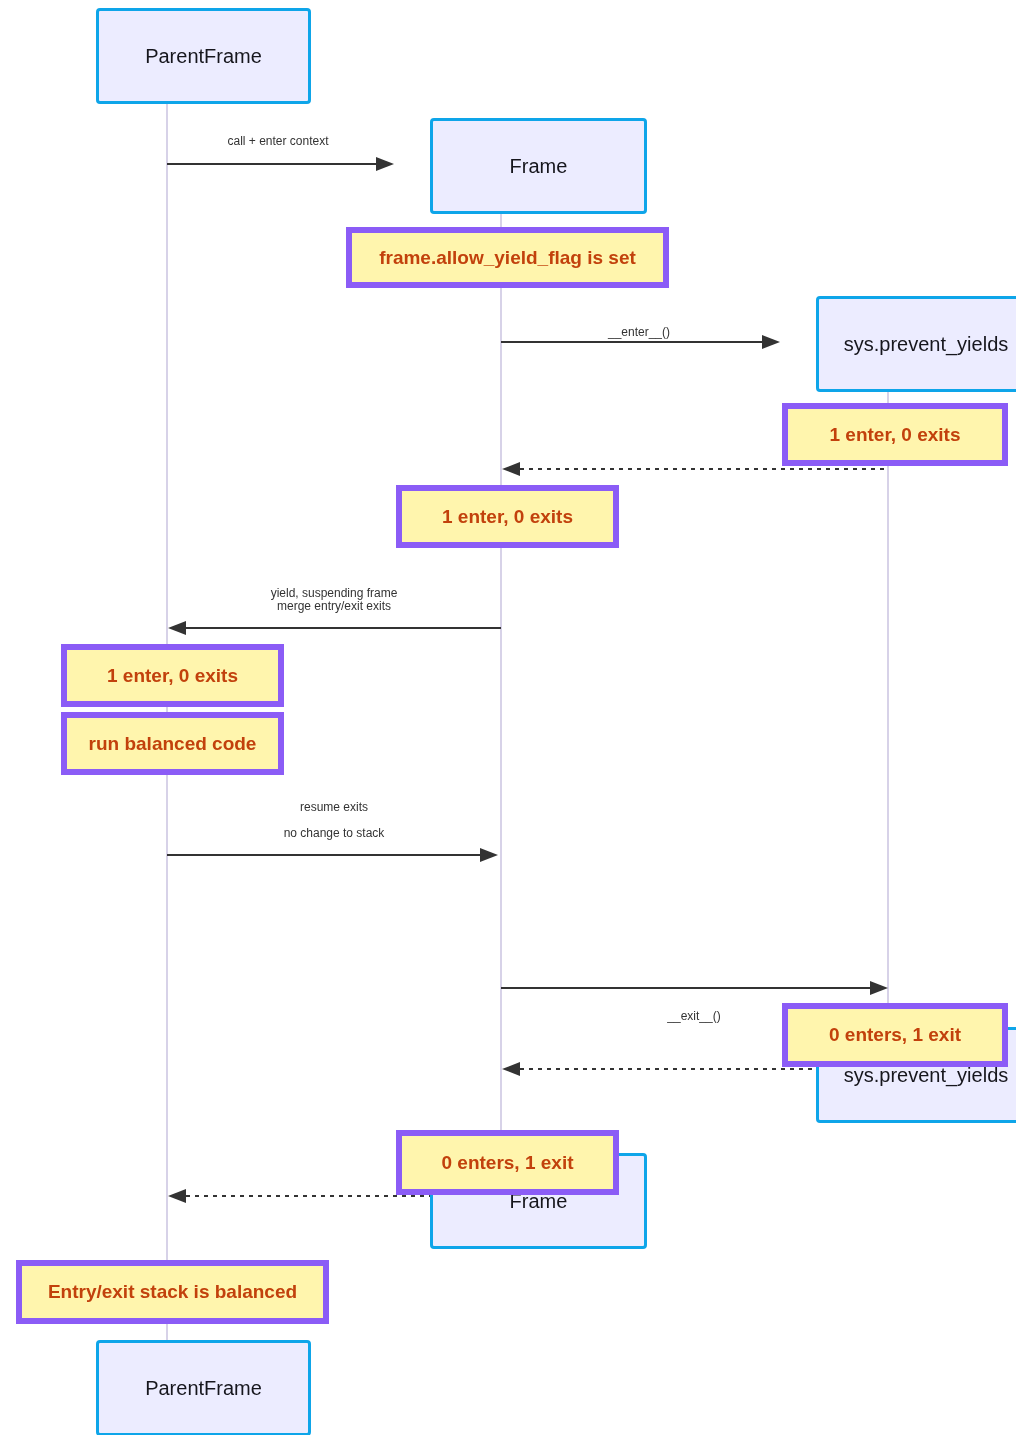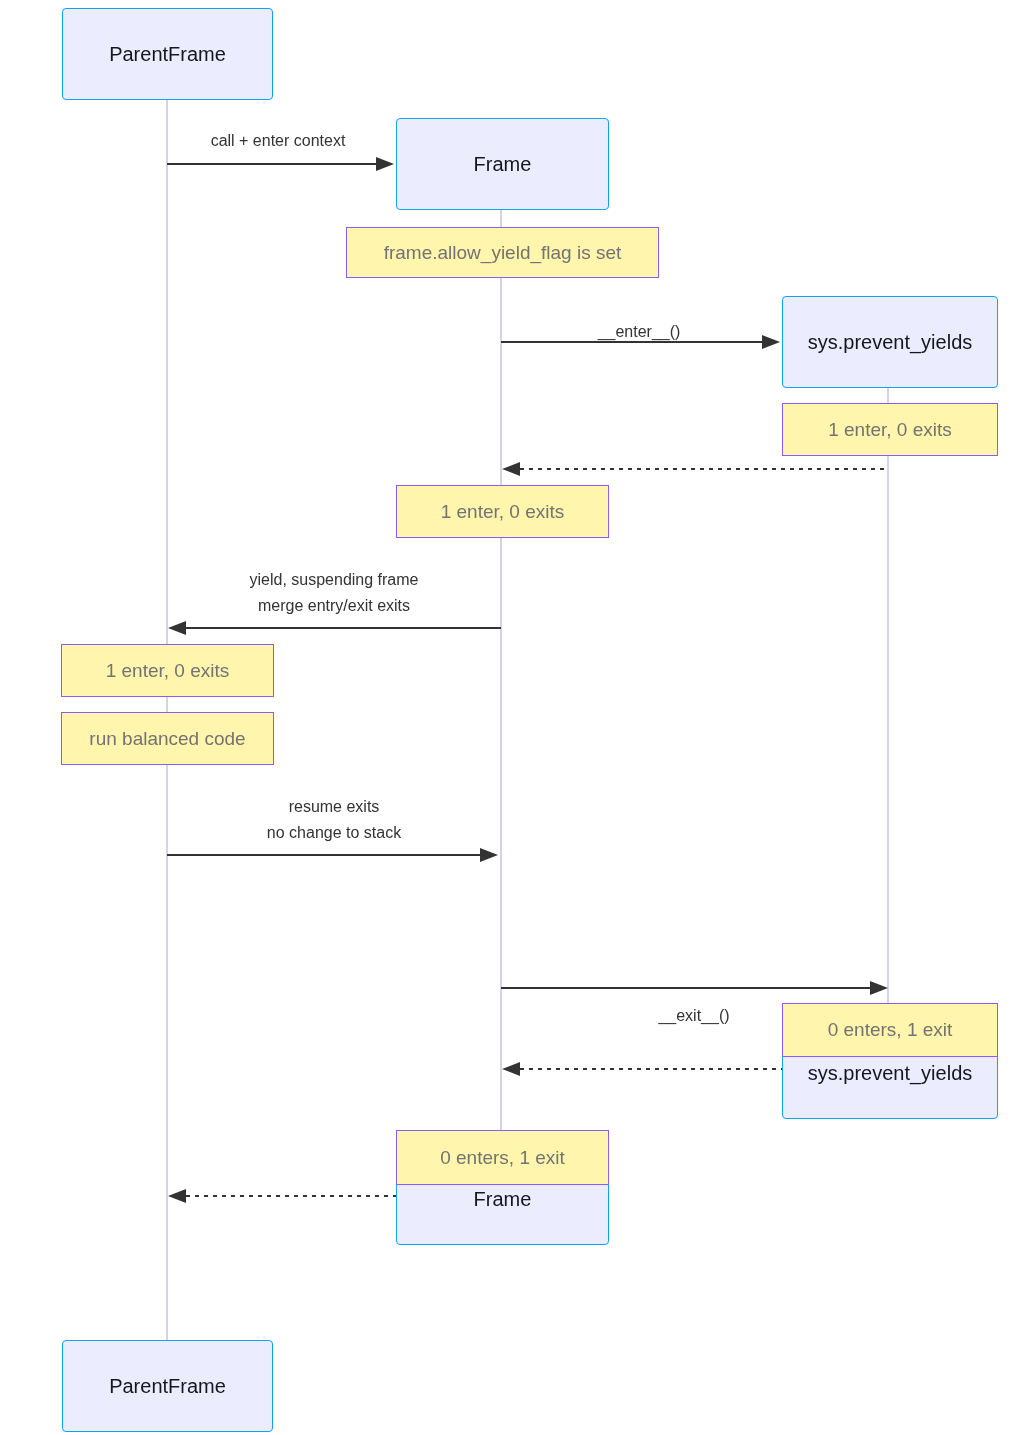--- a/index.html
+++ b/index.html
@@ -9,53 +9,54 @@
     background:#ffffff;
     font-family:"Liberation Sans","DejaVu Sans",sans-serif;
     overflow:hidden;
   }
   .lifeline {
     position:absolute; width:2px; background:#d7d2e8; z-index:1;
   }
   .actor-box {
     position:absolute; z-index:3;
     background:#ECECFF;
-    border:1px solid #0ea5e9;
+    border:3px solid #0ea5e9;
     border-radius:4px;
     display:flex; align-items:center; justify-content:center;
-    font-size:20px; color:#16161d;
+    font-size:20px; color:#16161d;margin-left:34px;
   }
   .note {
     position:absolute; z-index:4;
     background:#fff5ad;
-    border:1px solid #8b5cf6;
+    border:6px solid #8b5cf6;
     display:flex; align-items:center; justify-content:center;
-    font-size:19px; color:#737373;
+    font-size:19px; color:#c2410c;
     white-space:nowrap;
+    font-weight:bold;
   }
   .msg-line { position:absolute; height:2px; background:#333333; z-index:2; }
   .msg-line.dashed {
     background:repeating-linear-gradient(90deg,#333333 0 4px,transparent 4px 9px);
   }
   .arrow-right {
     position:absolute; z-index:2; width:0; height:0;
     border-left:18px solid #333333;
     border-top:7px solid transparent;
     border-bottom:7px solid transparent;
   }
   .arrow-left {
     position:absolute; z-index:2; width:0; height:0;
     border-right:18px solid #333333;
     border-top:7px solid transparent;
     border-bottom:7px solid transparent;
   }
   .msg-label {
     position:absolute; z-index:2;
     transform:translateX(-50%);
-    font-size:16px; line-height:26px; color:#333333;
+    font-size:12px; line-height:26px; color:#333333;
     white-space:nowrap; text-align:center;
   }
 </style>
 </head>
 <body>
 
 <div id="canvas">
 
   <div class="lifeline" style="left:166px; top:98px;  height:1242px"></div>
   <div class="lifeline" style="left:500px; top:208px; height:1035px"></div>
@@ -65,21 +66,21 @@
   <div class="msg-line" style="left:167px; top:163px; width:211px"></div>
   <div class="arrow-right" style="left:376px; top:157px"></div>
 
   <div class="msg-label" style="left:639px; top:319px">__enter__()</div>
   <div class="msg-line" style="left:501px; top:341px; width:263px"></div>
   <div class="arrow-right" style="left:762px; top:335px"></div>
 
   <div class="msg-line dashed" style="left:520px; top:468px; width:368px"></div>
   <div class="arrow-left" style="left:502px; top:462px"></div>
 
-  <div class="msg-label" style="left:334px; top:567px">yield, suspending frame</div>
+  <div class="msg-label" style="left:334px; top:580px">yield, suspending frame</div>
   <div class="msg-label" style="left:334px; top:593px">merge entry/exit exits</div>
   <div class="msg-line" style="left:186px; top:627px; width:315px"></div>
   <div class="arrow-left" style="left:168px; top:621px"></div>
 
   <div class="msg-label" style="left:334px; top:794px">resume exits</div>
   <div class="msg-label" style="left:334px; top:820px">no change to stack</div>
   <div class="msg-line" style="left:167px; top:854px; width:315px"></div>
   <div class="arrow-right" style="left:480px; top:848px"></div>
 
   <div class="msg-label" style="left:694px; top:1003px">__exit__()</div>
@@ -111,14 +112,15 @@
     <span>ParentFrame</span>
   </div>
 
   <div class="note" style="left:346px; top:227px;  width:311px; height:49px">frame.allow_yield_flag is set</div>
   <div class="note" style="left:782px; top:403px;  width:214px; height:51px">1 enter, 0 exits</div>
   <div class="note" style="left:396px; top:485px;  width:211px; height:51px">1 enter, 0 exits</div>
   <div class="note" style="left:61px;  top:644px;  width:211px; height:51px">1 enter, 0 exits</div>
   <div class="note" style="left:61px;  top:712px;  width:211px; height:51px">run balanced code</div>
   <div class="note" style="left:782px; top:1003px; width:214px; height:52px">0 enters, 1 exit</div>
   <div class="note" style="left:396px; top:1130px; width:211px; height:53px">0 enters, 1 exit</div>
+  <div class="note" style="left:16px;  top:1260px; width:301px; height:52px">Entry/exit stack is balanced</div>
 
 </div>
 
 </body></html>

